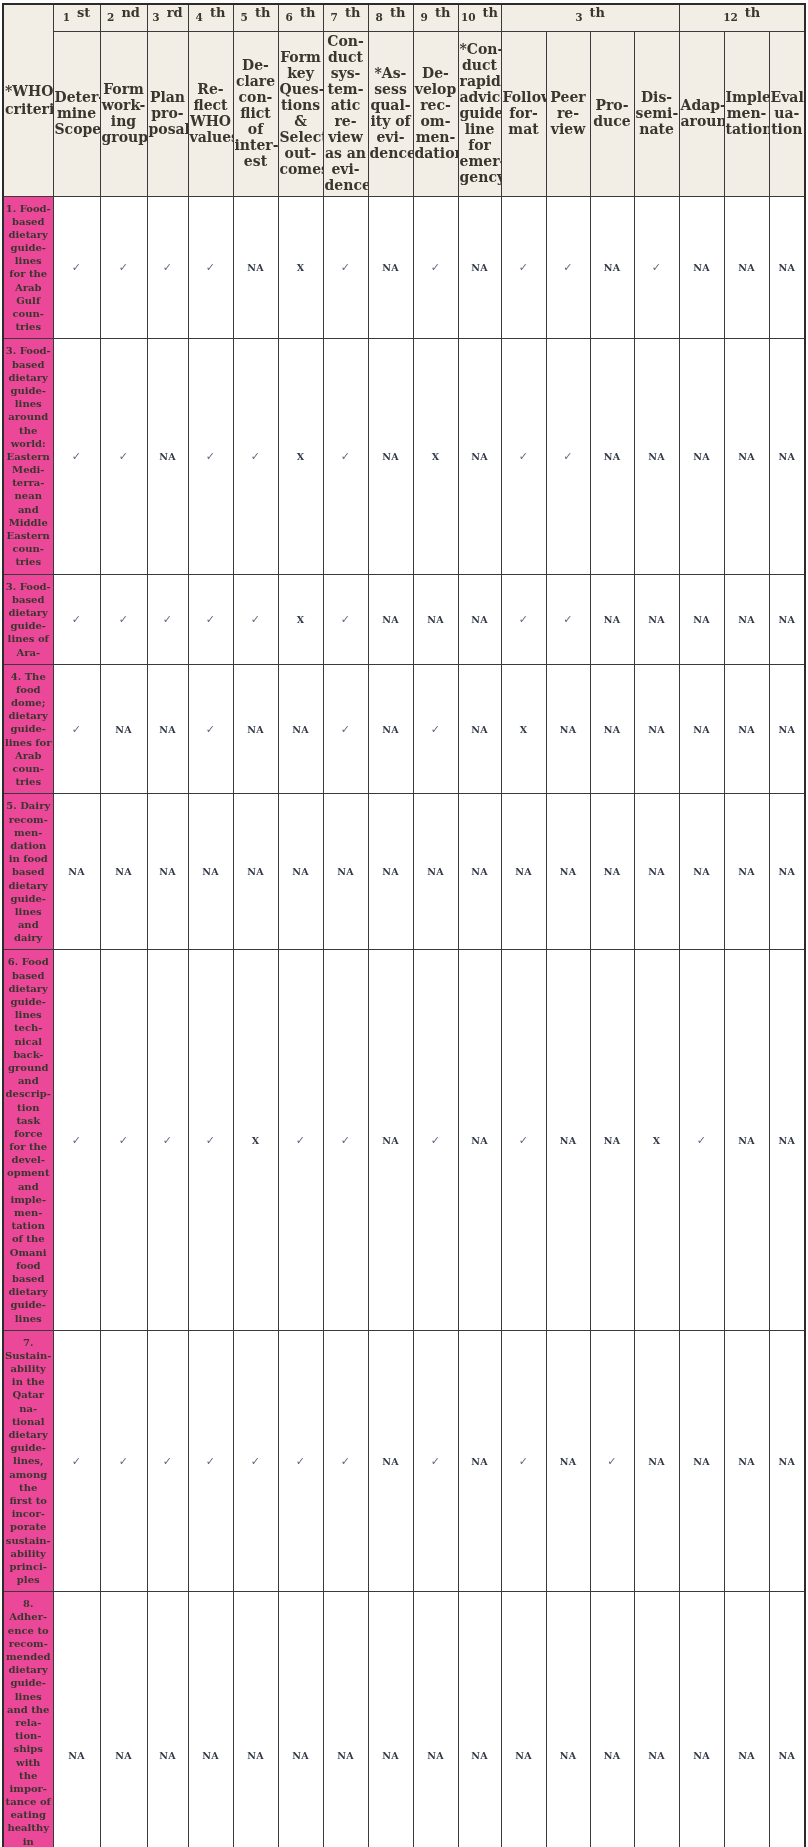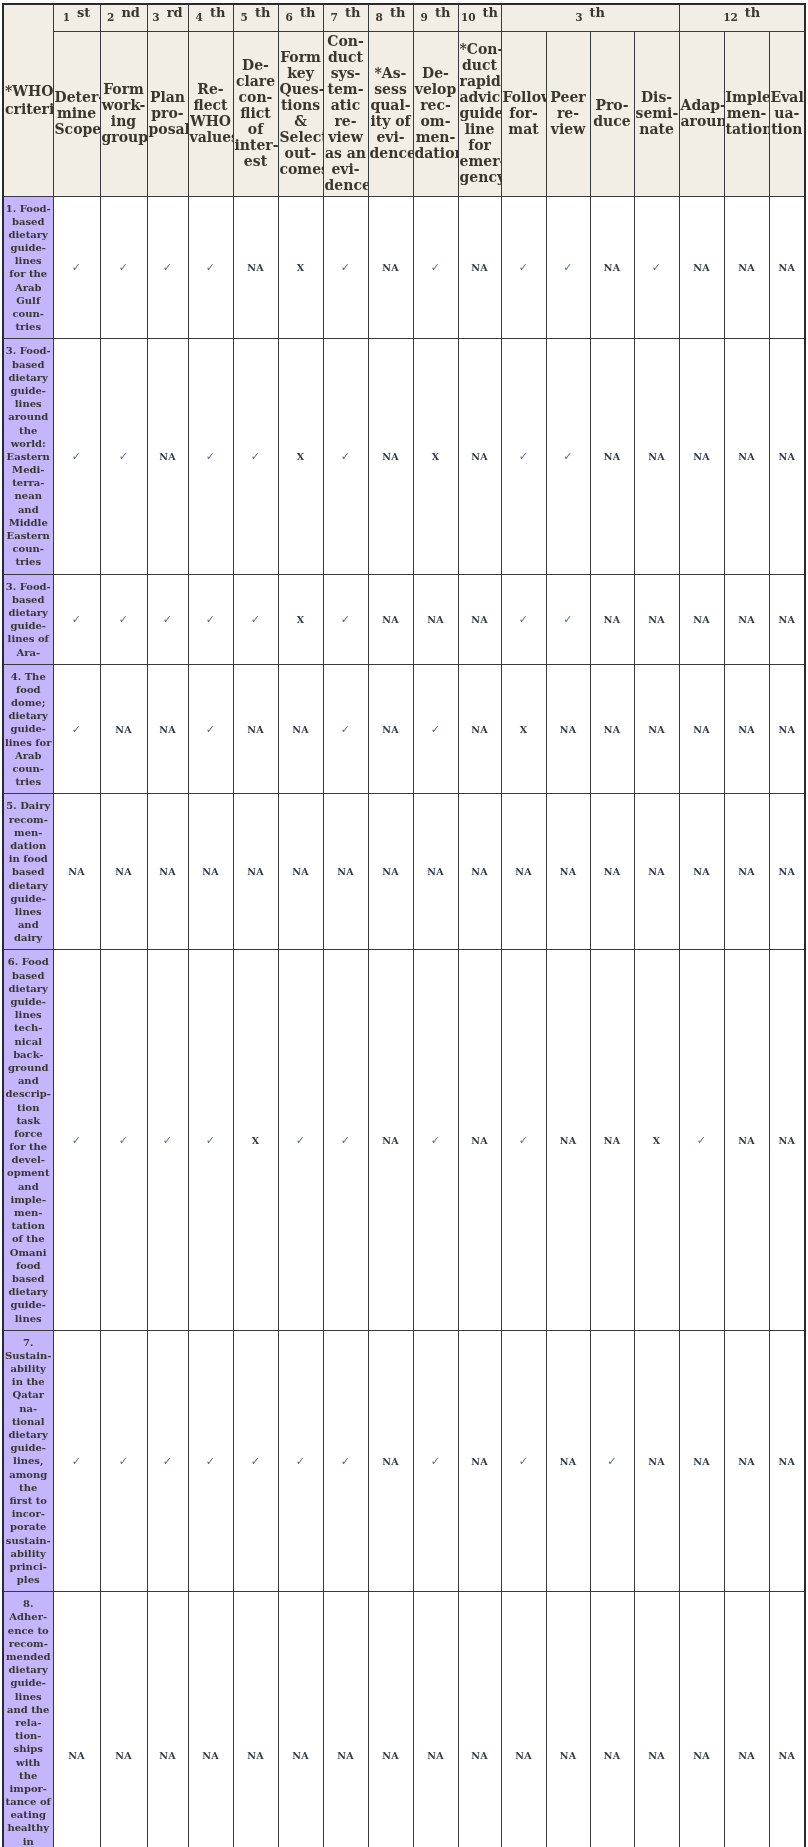--- a/index.html
+++ b/index.html
@@ -49,21 +49,21 @@
     line-height: 1.3;
   }
   th.crit {
     font-size: 14px;
     white-space: pre-line;
     line-height: 1.14;
     padding: 3px 0;
   }
   
   tbody th.row-label {
-    background: #c4b5fd;
+    background: #ec4899;
     color: var(--label-ink, #3a362e);
     font-weight: bold;
     font-size: 10px;
     white-space: pre-line;
     line-height: 1.32;
     padding: 5px 0;
   }
   tbody td.val {
     background: #ffffff;
     font-size: 9.5px;

